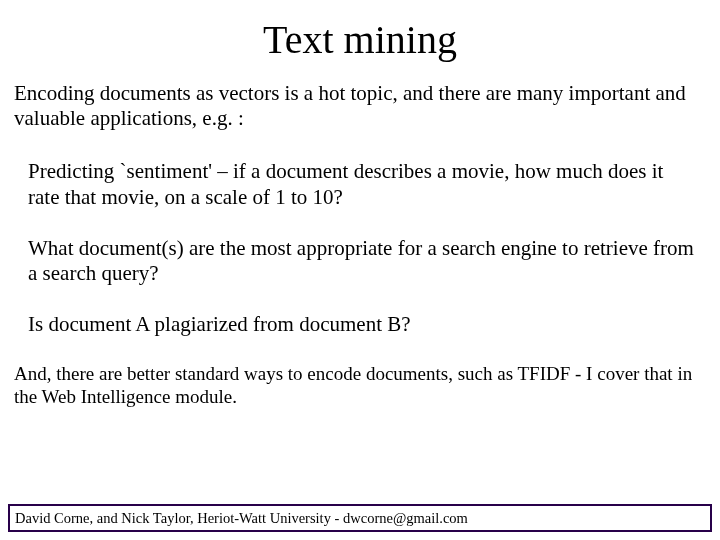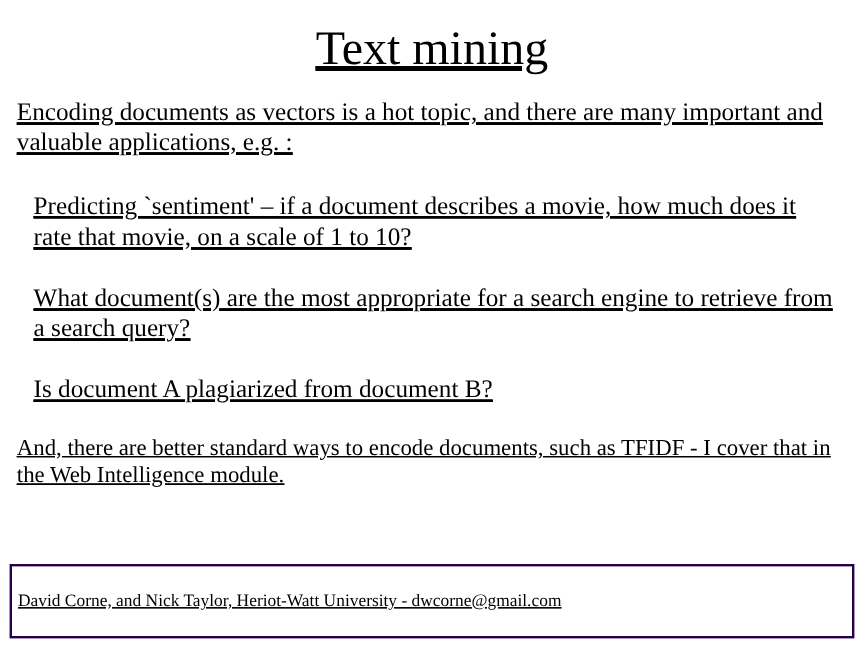--- a/index.html
+++ b/index.html
@@ -1,19 +1,18 @@
 <!DOCTYPE html>
 <html><head>
   <meta charset="utf-8">
   <style>
     * {
       margin: 0;
       padding: 0;
       box-sizing: border-box;
-      text-decoration: underline;
     }
     body {
       width: 720px;
       height: 540px;
       background: #ffffff;
       font-family: "Times New Roman", Times, serif;
       color: #000000;
       position: relative;
       padding: 12px 10px;
     }
@@ -42,21 +41,21 @@
       line-height: 1.2;
       padding: 0 4px;
       margin-bottom: 10px;
     }
     .footer {
       position: absolute;
       left: 8px;
       right: 8px;
       bottom: 8px;
       border: 2px solid #28004a;
-      padding: 20px 5px;
+      padding: 3px 5px;
       font-size: 14.5px;
       line-height: 1.25;
     }
     .footer .link {
       color: #1a4fa8;
     }
   </style>
 </head>
 <body>
 

